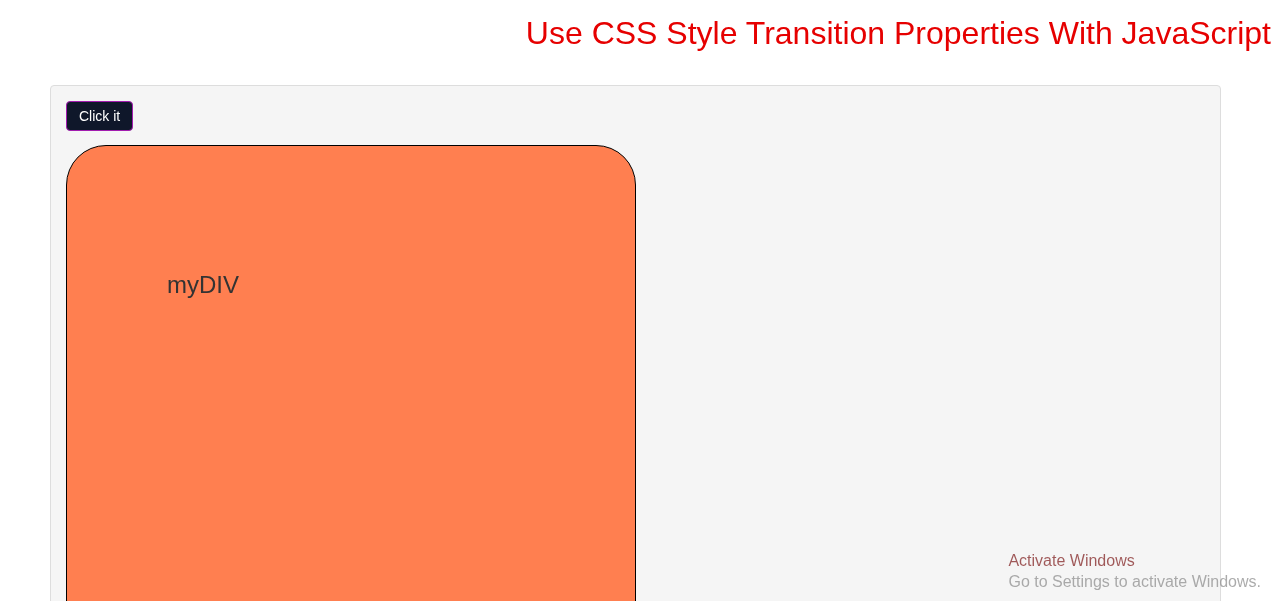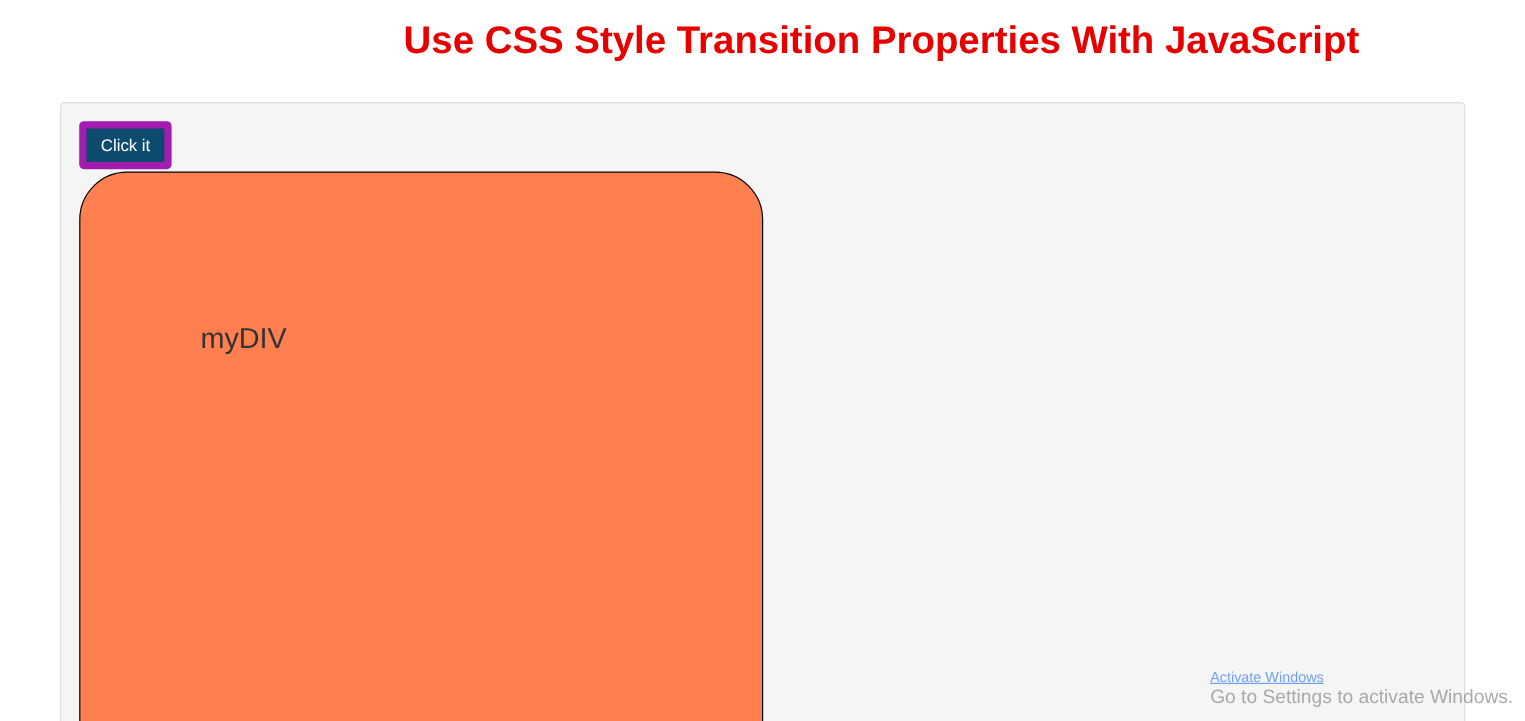--- a/index.html
+++ b/index.html
@@ -11,43 +11,43 @@
       font-family: "Helvetica Neue", Helvetica, Arial, sans-serif;
       background: #ffffff;
       width: 1271px;
       height: 601px;
       overflow: hidden;
       position: relative;
     }
     .heading {
       color: #e60000;
       font-size: 32px;
-      font-weight: 700;
-      text-align: center;
+      font-weight: 400;
+      text-align: right;
       padding: 15px 0 15px 198px;
     }
     .panel {
       margin: 18px 50px 0 50px;
       border: 1px solid #dddddd;
       border-radius: 4px;
       background: #f5f5f5;
       padding: 15px;
       height: 600px;
     }
     .click-button {
       display: inline-block;
-      background: #0c4a6e;
-      border: 6px solid #a21caf;
+      background: #0f172a;
+      border: 1px solid #a21caf;
       color: #ffffff;
       font-size: 14px;
       padding: 6px 12px;
       border-radius: 4px;
       cursor: pointer;
       font-family: inherit;
-      margin-bottom: 2px;
+      margin-bottom: 14px;
     }
     .mydiv-box {
       width: 570px;
       height: 570px;
       background: #ff7f50;
       border: 1px solid #000000;
       border-radius: 40px;
       padding: 125px 0 0 100px;
       font-size: 24px;
       color: #333333;
@@ -56,24 +56,23 @@
       position: absolute;
       right: 10px;
       bottom: 8px;
       text-align: left;
       color: #8a8a8a;
       opacity: 0.72;
       font-family: "Segoe UI", Arial, sans-serif;
       line-height: 1.3;
     }
     .watermark .wm-title {
-      font-size: 12px;
-      color: #3b82f6;
+      font-size: 16px;
+      color: #7f1d1d;
       font-weight: 400;
-      text-decoration: underline;
     }
     .watermark .wm-sub {
       font-size: 16px;
       color: #8c8c8c;
     }
   </style>
 </head>
 <body>
 
 <h1 class="heading">Use CSS Style Transition Properties With JavaScript</h1>

